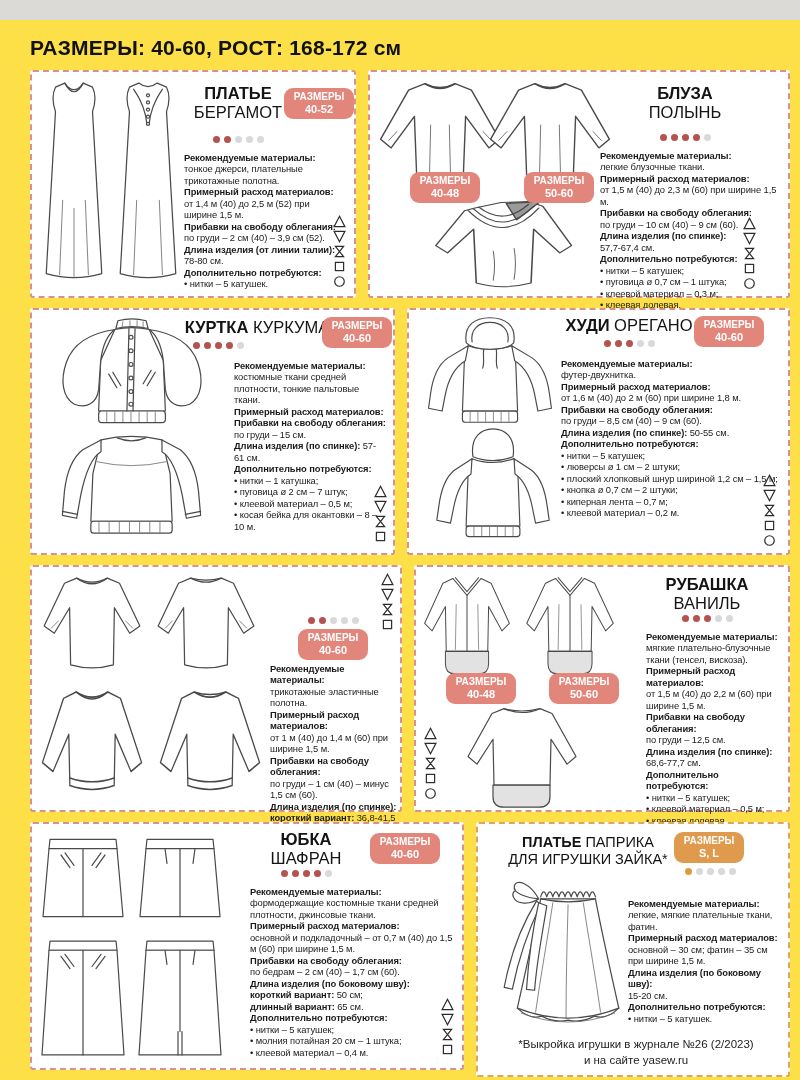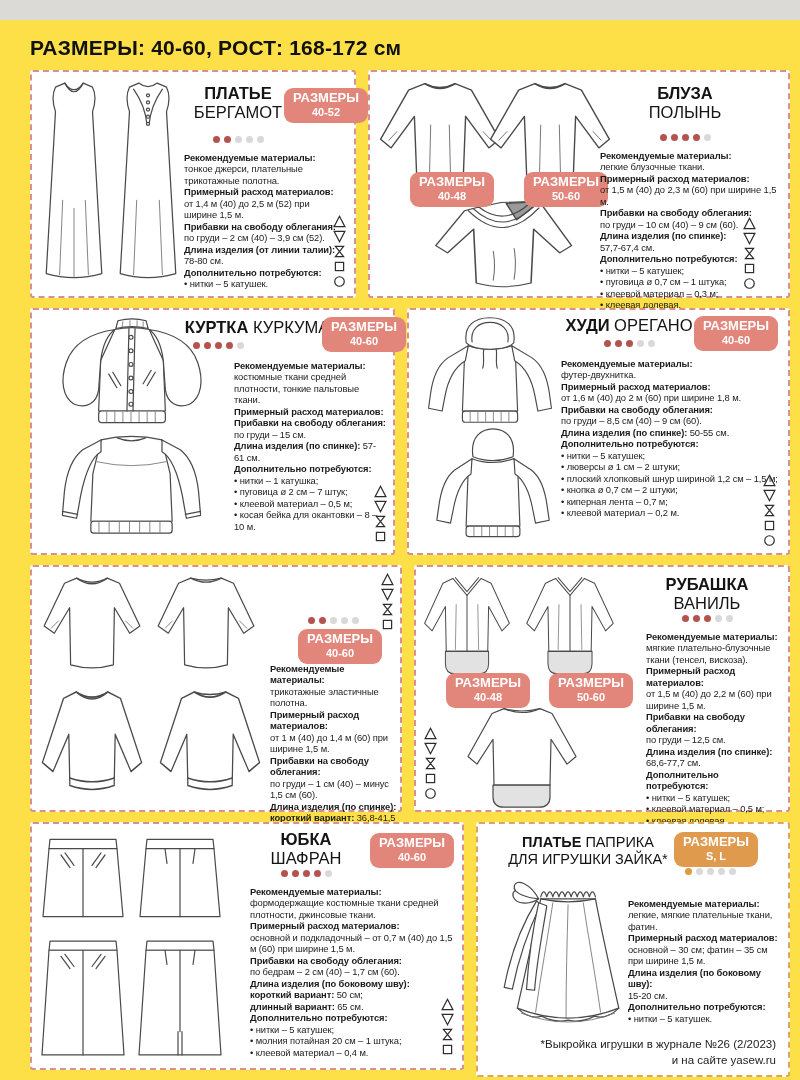--- a/index.html
+++ b/index.html
@@ -8,21 +8,21 @@
   .hdr{position:absolute;left:30px;top:16px;font-size:21px;font-weight:700;color:#111;letter-spacing:.2px;}
   .panel{position:absolute;background:#fff;border:2px dashed #dc9187;border-radius:3px;box-sizing:border-box;}
   .panel.toy{border-color:#e0a55c;}
   .ttl{position:absolute;text-align:center;font-size:16.5px;line-height:1.18;color:#141414;}
   .ttl b{font-weight:700;text-align:center;}
   .ttl .t2{display:block;font-weight:400;}
   .ttl .t1r{font-weight:400;}
   .ttl.sm{font-size:14.5px;}
   .badge{position:absolute;background:#e2867c;color:#fff;border-radius:9px;text-align:center;
          padding:3px 9px 4px;font-weight:700;min-width:52px;}
-  .badge .b1{font-size:13px;line-height:1.15;}
+  .badge .b1{font-size:10px;line-height:1.15;}
   .badge .b2{font-size:11px;line-height:1.15;}
   .badge.toy{background:#e09a4d;}
   .dots{position:absolute;display:flex;gap:4px;justify-content:center;align-items:center;}
   .dot{width:7px;height:7px;border-radius:50%;background:#d9d9d9;display:inline-block;}
   .info{position:absolute;font-size:9.4px;line-height:1.22;letter-spacing:-0.1px;color:#1b1b1b;}
   .sec>b{display:block;}
   .sec.inl>b{display:inline;}
   .ext{margin:0;padding:0;list-style:none;}
   .ext li::before{content:"• ";}
   .care{position:absolute;display:flex;flex-direction:column;gap:2px;align-items:center;}
@@ -545,18 +545,18 @@
       <div class="sec"><b>Рекомендуемые материалы:</b><span>легкие, мягкие плательные ткани, фатин.</span></div>
       <div class="sec"><b>Примерный расход материалов:</b><span>основной – 30 см; фатин – 35 см при ширине 1,5 м.</span></div>
       <div class="sec"><b>Длина изделия (по боковому шву):</b><span>15-20 см.</span></div>
       <div class="sec">
           <b>Дополнительно потребуются:</b>
         </div>
       <ul class="ext">
         <li>нитки – 5 катушек.</li>
       </ul>
     </div>
-    <div class="foot" style="left:18px;right:12px;top:212px;text-align:right;">
+    <div class="foot" style="left:18px;right:12px;top:212px;">
       <span>*Выкройка игрушки в журнале №26 (2/2023)</span><br>
       <span>и на сайте yasew.ru</span>
     </div>
   </div>
 </div>
 
 </body></html>

